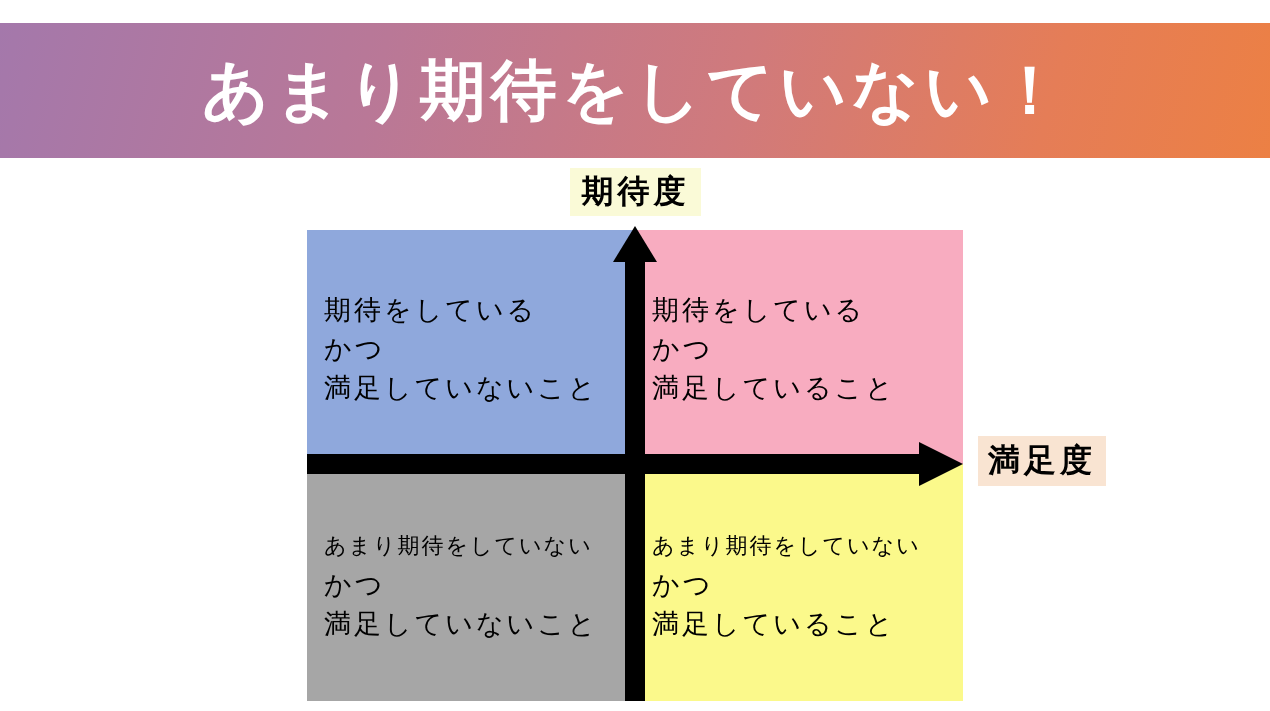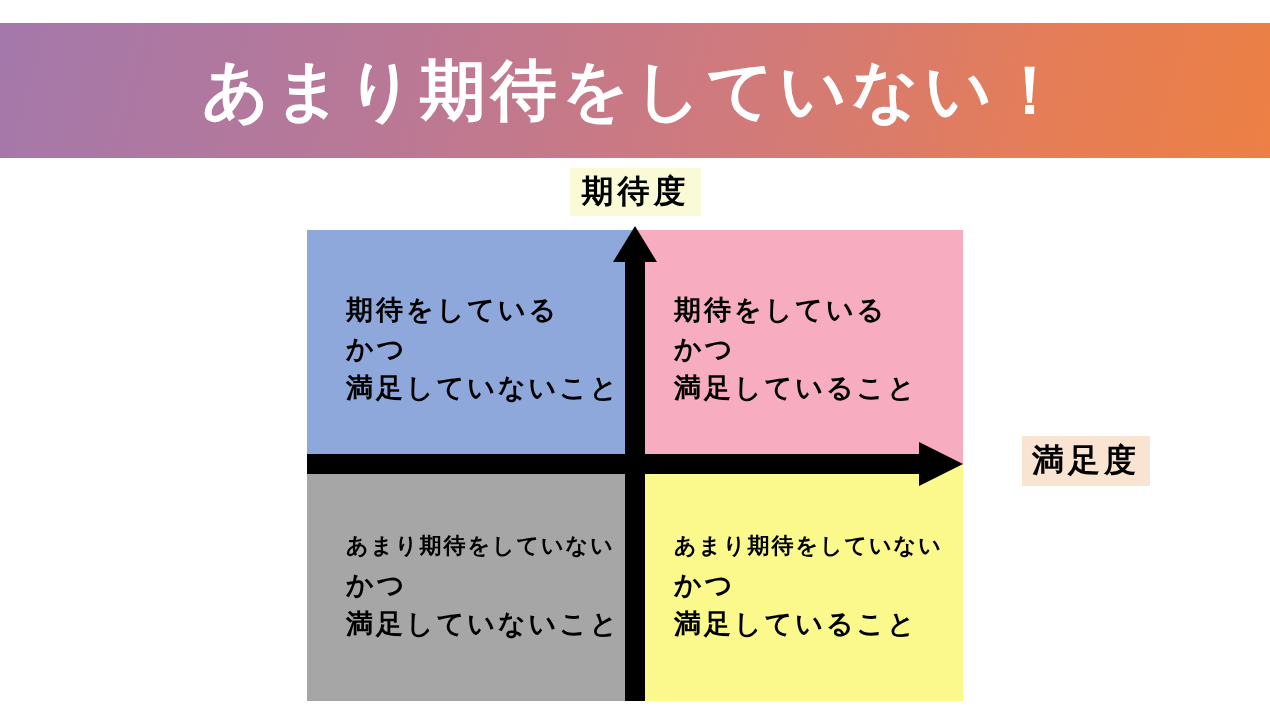--- a/index.html
+++ b/index.html
@@ -42,40 +42,39 @@
     font-size: 32px;
     font-weight: bold;
     letter-spacing: 4px;
   }
   .axis-label.expectation {
     left: 570px; top: 168px;
     width: 131px; height: 48px;
     background: #fafad7;
   }
   .axis-label.satisfaction {
-    left: 1022px; top: 436px;
+    left: 978px; top: 436px;
     width: 128px; height: 50px;
     background: #f9e4d2;
   }
 
   
   .matrix {
     position: absolute;
     left: 307px; top: 230px;
     width: 656px; height: 471px;
   }
   .quadrant {
     position: absolute;
     width: 328px;
     color: #000000;
   }
   .quadrant .q-text {
-    padding-left: 39px;
+    padding-left: 17px;
     padding-right: 6px;
-    font-weight: bold;
   }
   .quadrant .line {
     font-size: 27px;
     line-height: 39px;
     letter-spacing: 3px;
     white-space: nowrap;
   }
   .quadrant.tl { left: 0;     top: 0;     height: 234px; background: #8fa8dc; }
   .quadrant.tr { left: 328px; top: 0;     height: 234px; background: #f8acc0; }
   .quadrant.bl { left: 0;     top: 234px; height: 237px; background: #a6a6a6; }

